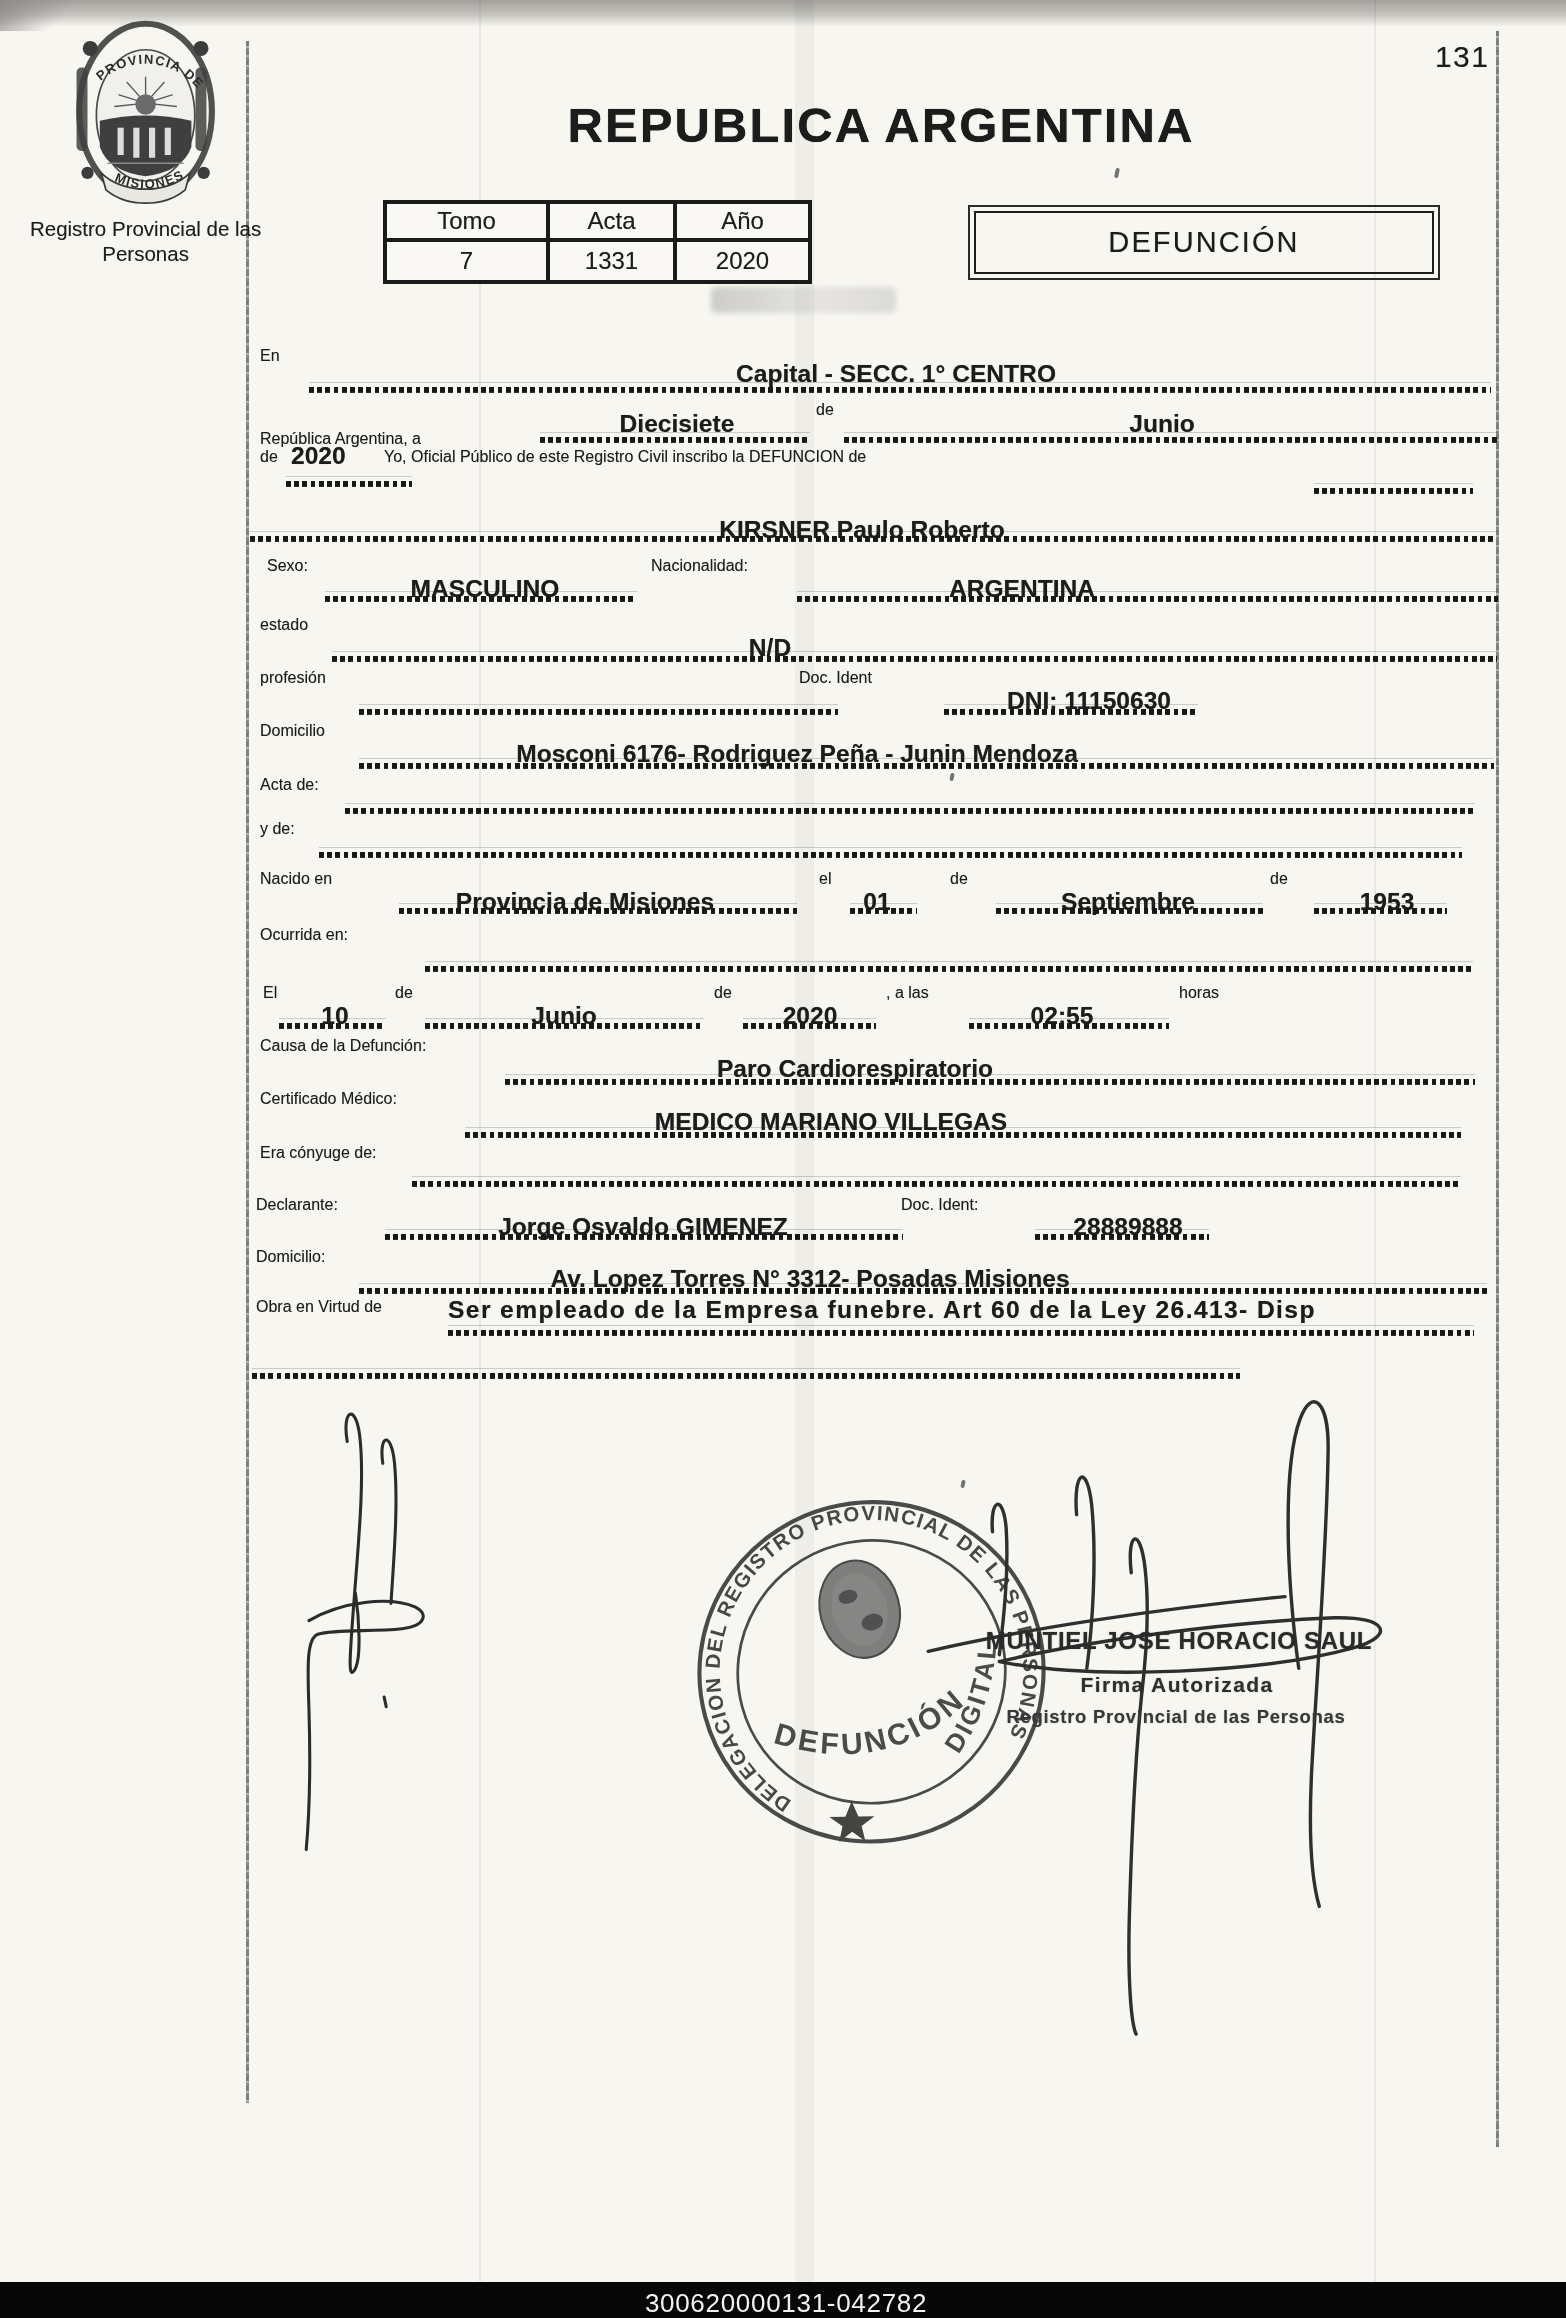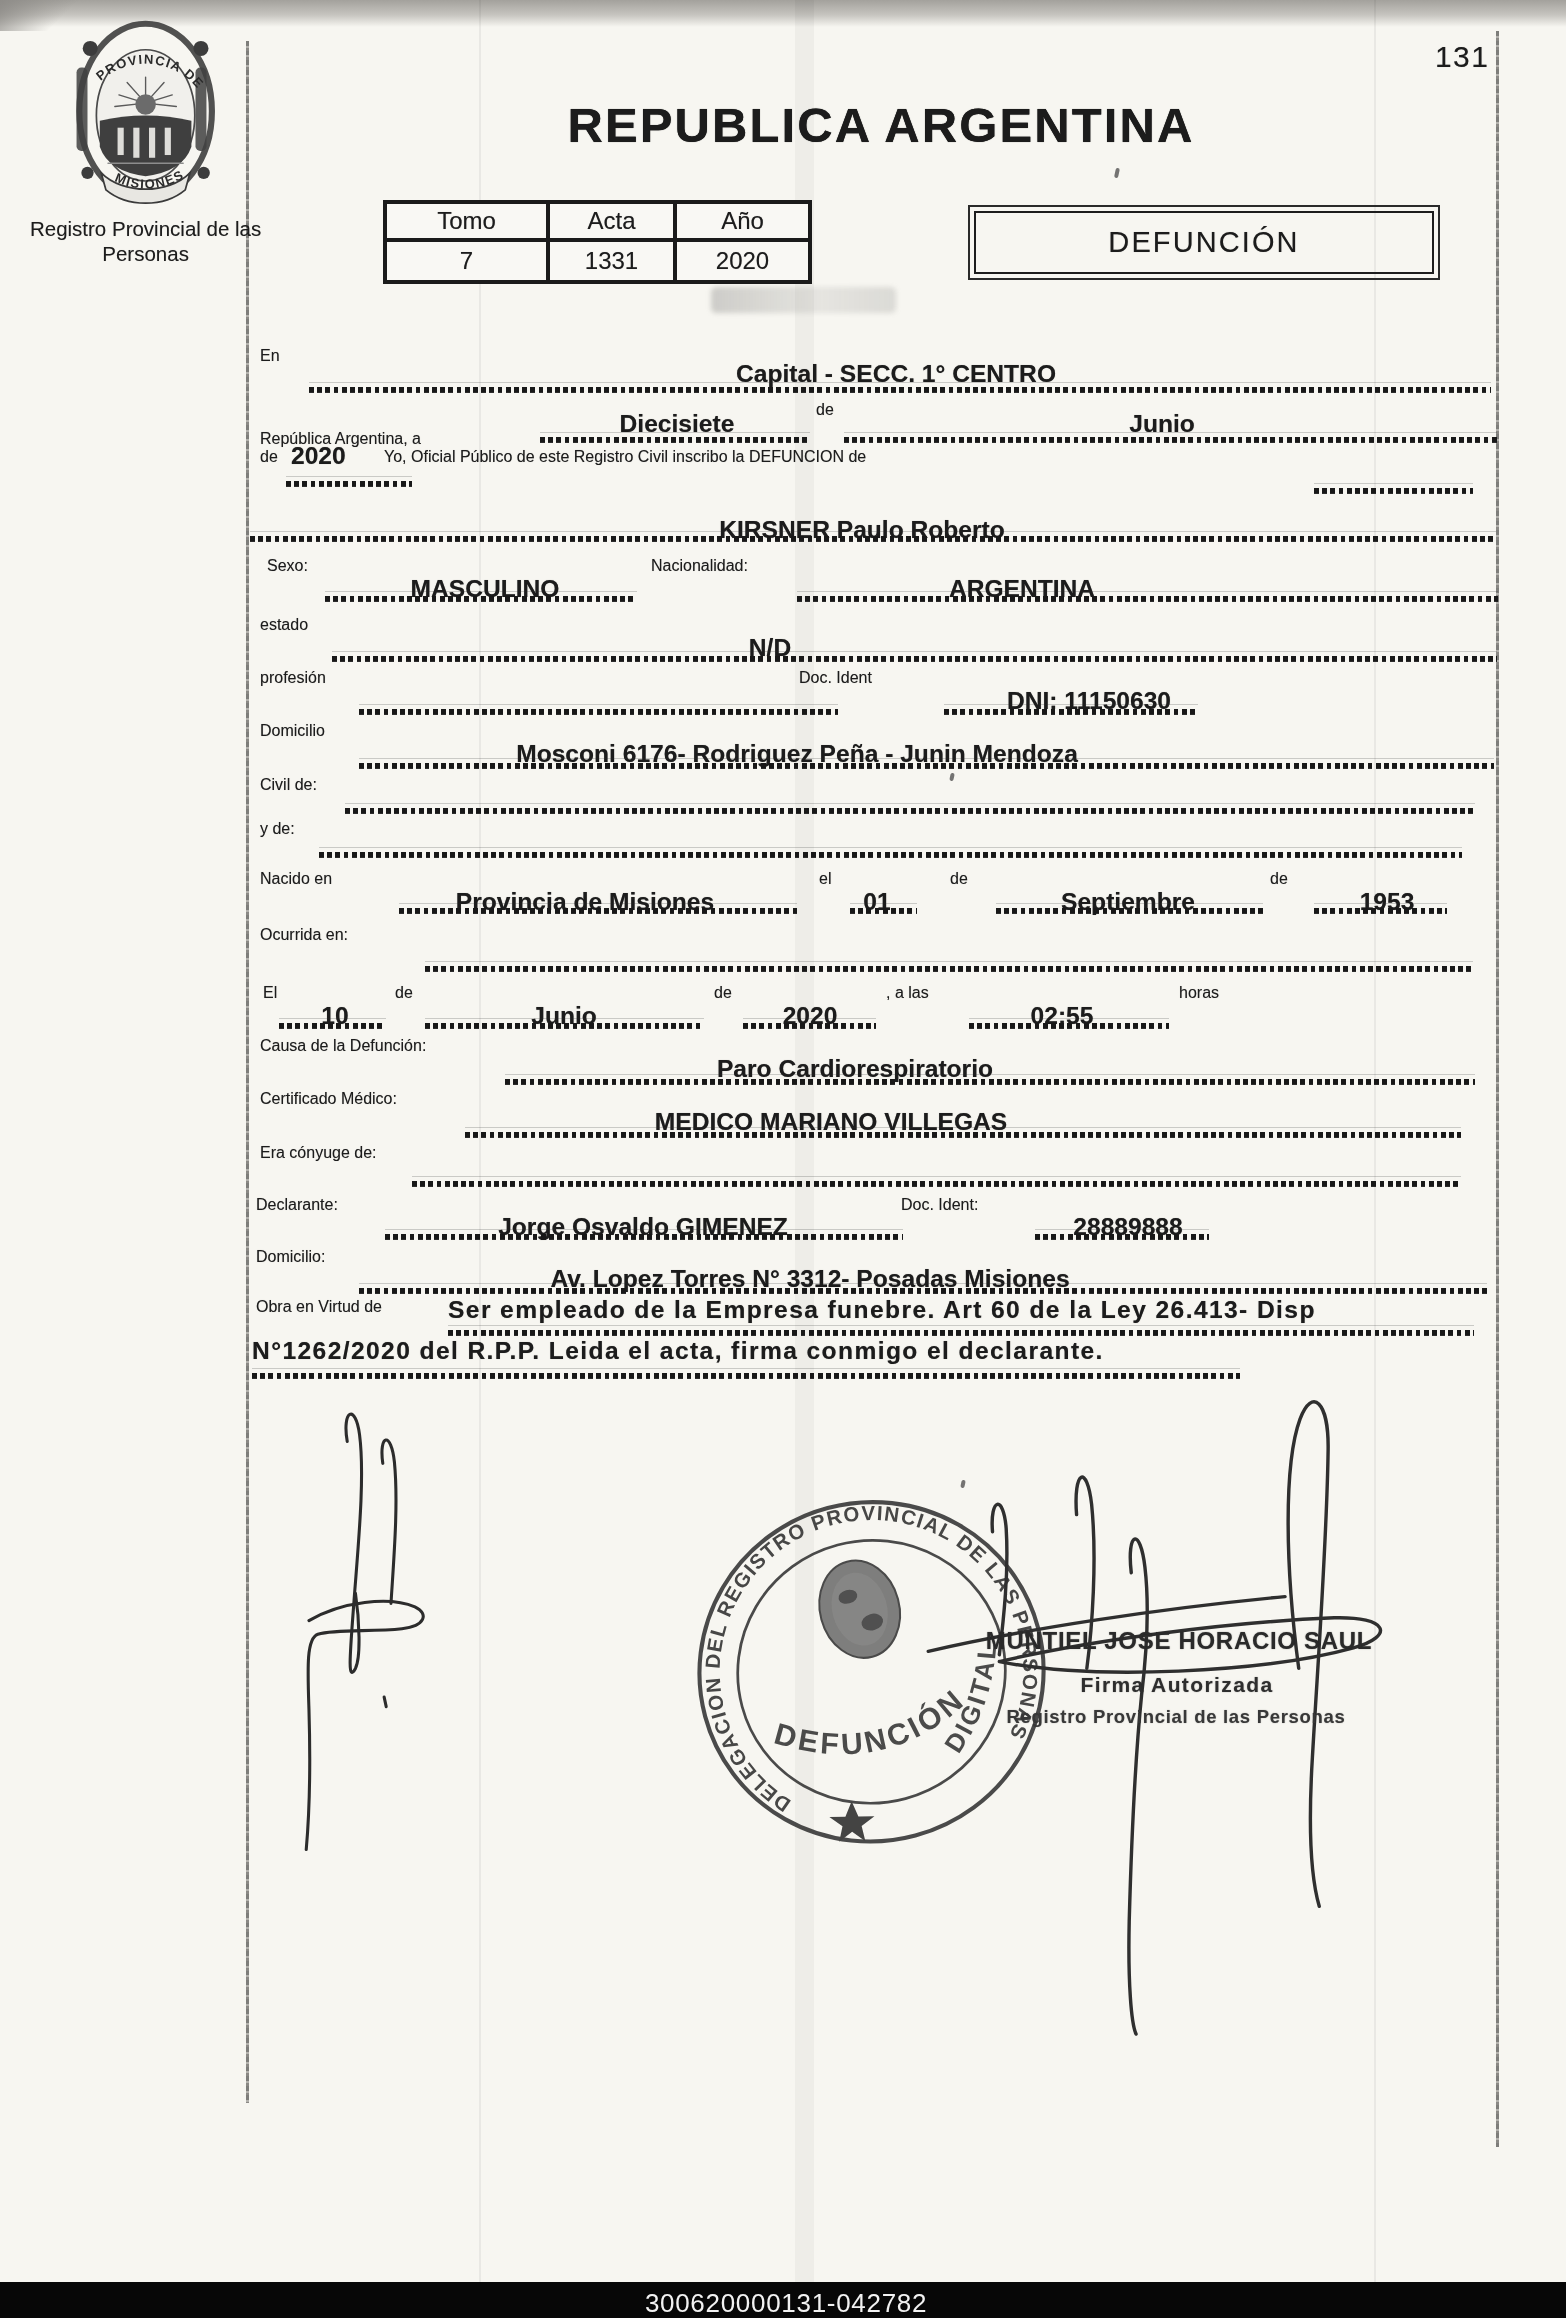--- a/index.html
+++ b/index.html
@@ -118,21 +118,21 @@
   <span class="abs lbl" style="left:260px;top:670px;">profesión</span>
   <span class="abs lbl" style="left:799px;top:670px;">Doc. Ident</span>
   <span class="abs val ctr" style="left:1089px;top:669px;">DNI: 11150630</span>
   <div class="dots" style="left:359px;top:704px;width:479px;"></div>
   <div class="dots" style="left:944px;top:704px;width:254px;"></div>
 
   <span class="abs lbl" style="left:260px;top:723px;">Domicilio</span>
   <span class="abs val ctr" style="left:797px;top:722px;">Mosconi 6176- Rodriguez Peña - Junin Mendoza</span>
   <div class="dots" style="left:359px;top:758px;width:1135px;"></div>
 
-  <span class="abs lbl" style="left:260px;top:777px;">Civil de:</span>
+  <span class="abs lbl" style="left:260px;top:777px;">Acta de:</span>
   <div class="dots" style="left:345px;top:803px;width:1130px;"></div>
   <span class="abs lbl" style="left:260px;top:821px;">y de:</span>
   <div class="dots" style="left:319px;top:847px;width:1143px;"></div>
 
   <span class="abs lbl" style="left:260px;top:871px;">Nacido en</span>
   <span class="abs val ctr" style="left:585px;top:870px;">Provincia de Misiones</span>
   <span class="abs lbl" style="left:819px;top:871px;">el</span>
   <span class="abs val ctr" style="left:877px;top:870px;">01</span>
   <span class="abs lbl" style="left:950px;top:871px;">de</span>
   <span class="abs val ctr" style="left:1128px;top:870px;">Septiembre</span>
@@ -178,21 +178,20 @@
   <div class="dots" style="left:385px;top:1229px;width:518px;"></div>
   <div class="dots" style="left:1035px;top:1229px;width:174px;"></div>
 
   <span class="abs lbl" style="left:256px;top:1249px;">Domicilio:</span>
   <span class="abs val ctr" style="left:810px;top:1247px;">Av. Lopez Torres N° 3312- Posadas Misiones</span>
   <div class="dots" style="left:359px;top:1283px;width:1128px;"></div>
 
   <span class="abs lbl" style="left:256px;top:1299px;">Obra en Virtud de</span>
   <span class="abs val obra" style="left:448px;top:1298px;">Ser empleado de la Empresa funebre. Art 60 de la Ley 26.413- Disp</span>
   <div class="dots" style="left:448px;top:1325px;width:1026px;"></div>
-  <span class="abs val obra" style="left:252px;top:1339px;">N°1262/2020 del R.P.P. Leida el acta, firma conmigo el declarante.</span>
   <div class="dots" style="left:252px;top:1368px;width:988px;"></div>
 
   <svg class="overlay" width="1566" height="2319" viewBox="0 0 2291 3391">
     <defs>
       <path id="ringPath" d="M 1118 2602 A 222 222 0 1 1 1432 2602 A 222 222 0 0 1 1118 2602"></path>
       <path id="defPath" d="M 1105 2505 Q 1275 2618 1445 2495"></path>
       <path id="digPath" d="M 1360 2600 Q 1462 2520 1480 2370"></path>
       <path id="sealArc" d="M 138 128 A 97 97 0 0 1 288 128"></path>
       <path id="sealBan" d="M 156 258 Q 213 292 272 258"></path>
     </defs>

